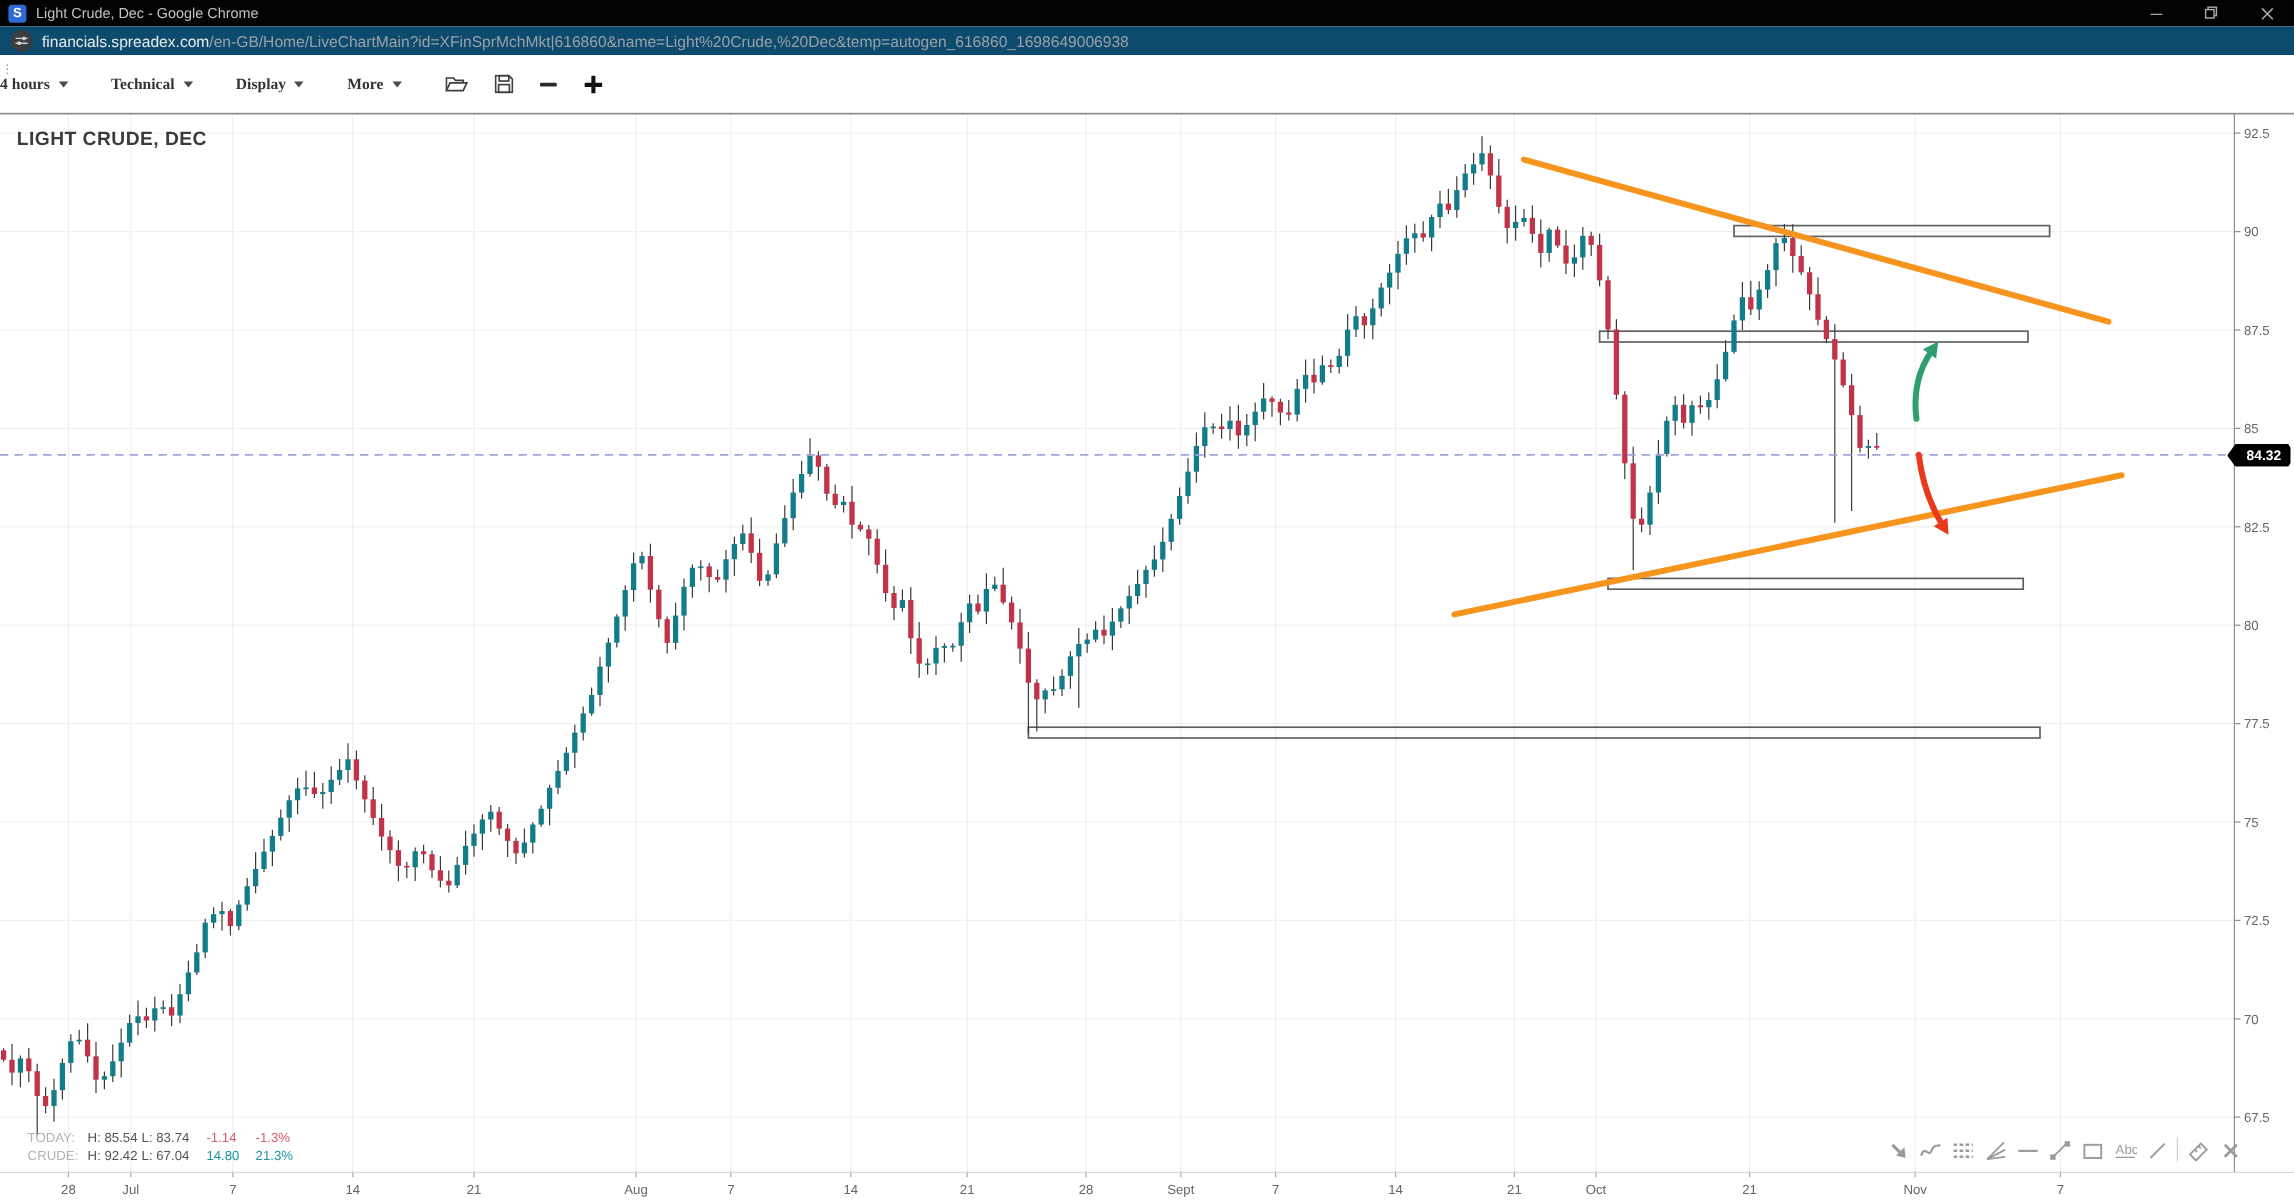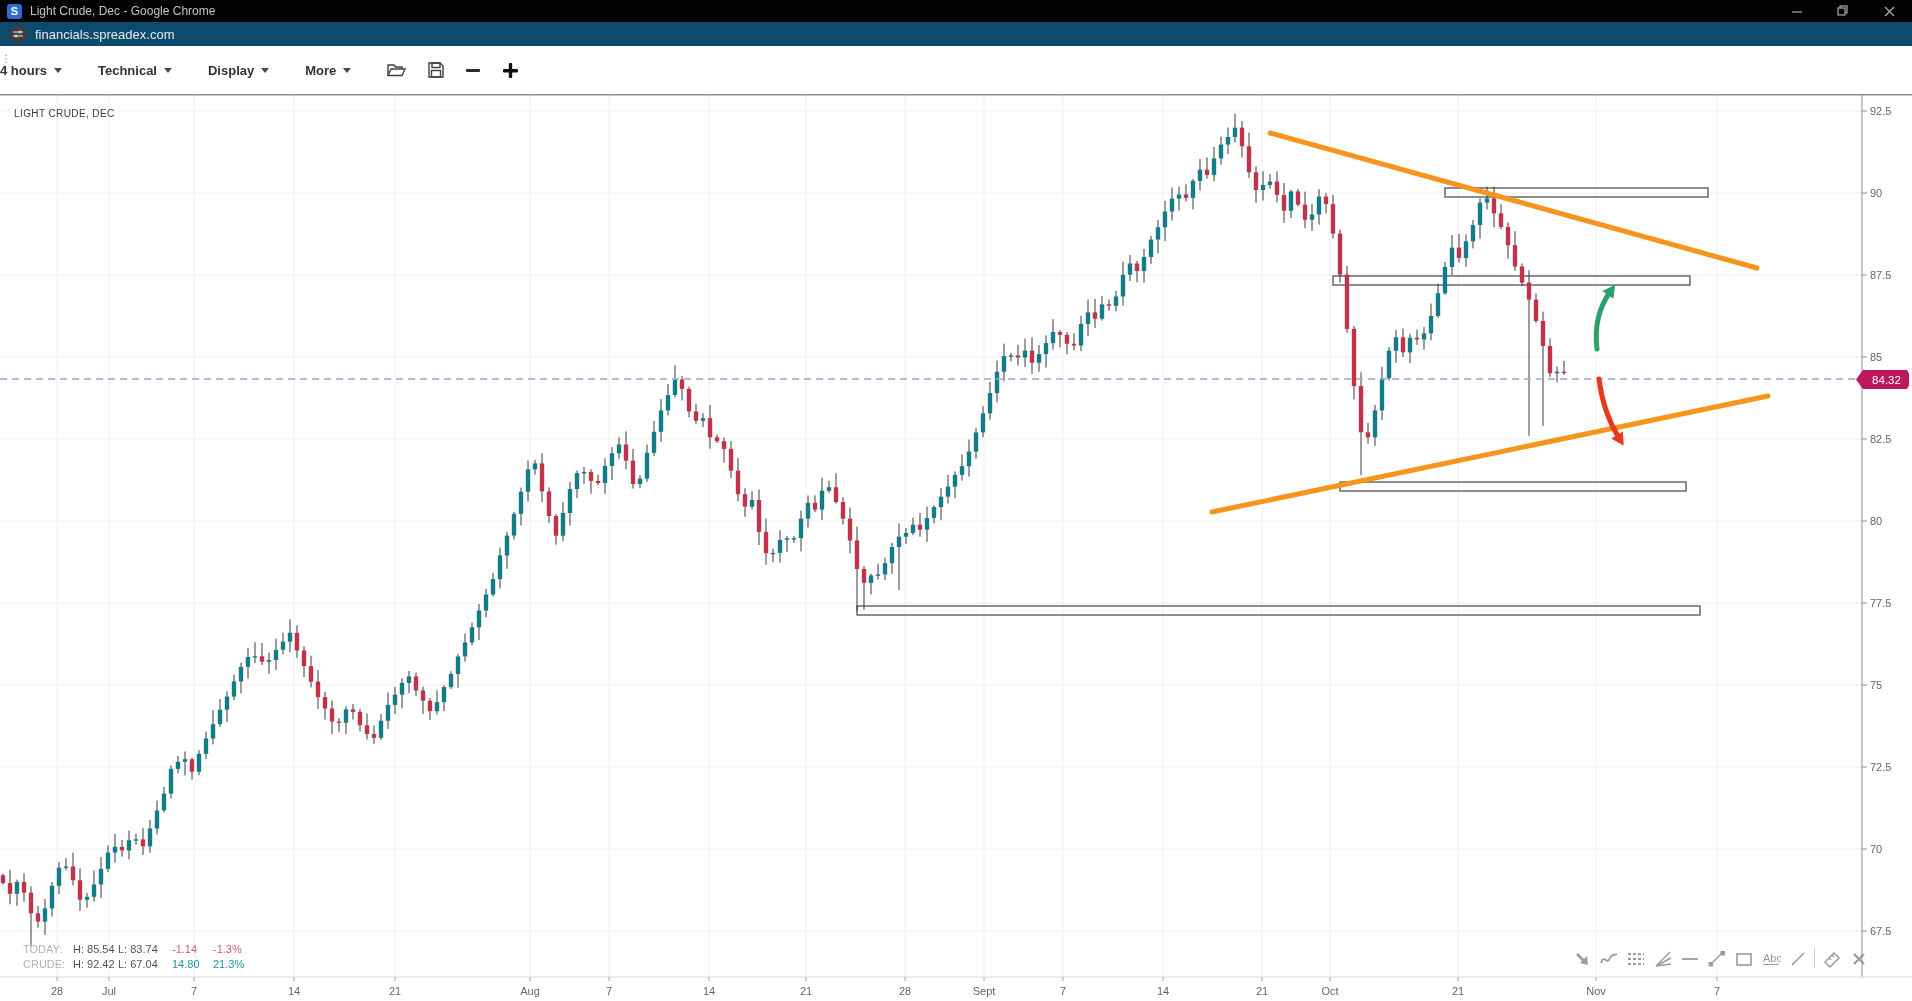--- a/index.html
+++ b/index.html
@@ -30,33 +30,33 @@
   .url-host{color:#e8eaed;}
   .url-path{color:#9aa0a6;}
   
   .toolbar{
     position:absolute;left:0;top:46px;width:1912px;height:48px;background:#ffffff;
     border-bottom:1px solid #8a8a8a;display:flex;align-items:center;
   }
   .grip{position:absolute;left:1px;top:8px;color:#888;font-size:10px;line-height:9px;}
   .dd{
     display:flex;align-items:center;gap:7px;color:#333;font-size:13px;font-weight:700;
-    margin-right:36px;cursor:default;
+    margin-right:36px;cursor:default;font-family:Liberation Serif, serif;
   }
   .dd:first-of-type{margin-left:12px;}
   .caret{width:0;height:0;border-left:4px solid transparent;border-right:4px solid transparent;border-top:5px solid #4a4a4a;}
   .tb-icon{margin-right:22px;display:flex;align-items:center;justify-content:center;}
   
   #chart-svg{position:absolute;left:0;top:94px;}
   .chart-title{
-    position:absolute;left:14px;top:108px;font-size:10px;font-weight:normal;color:#3c3c3c;letter-spacing:.4px;
+    position:absolute;left:14px;top:108px;font-size:16px;font-weight:bold;color:#3c3c3c;letter-spacing:.4px;
   }
   .price-badge{
-    position:absolute;left:1856px;top:370px;width:53px;height:19px;background:#be185d;
-    color:#fff;font-size:11.5px;font-weight:normal;display:flex;align-items:center;justify-content:center;
+    position:absolute;left:1856px;top:370px;width:53px;height:19px;background:#000000;
+    color:#fff;font-size:11.5px;font-weight:bold;display:flex;align-items:center;justify-content:center;
     padding-left:8px;box-sizing:border-box;
     clip-path:polygon(13% 0,96% 0,100% 18%,100% 82%,96% 100%,13% 100%,0 50%);
   }
   
   .info-panel{position:absolute;left:23px;top:941px;font-size:11px;}
   .info-row{display:grid;grid-template-columns:50px 45px 54px 41px 48px;height:15px;align-items:center;}
   .lbl{color:#b3b3b3;}
   .val{color:#545454;}
   
   .draw-toolbar{position:absolute;left:1568px;top:947px;display:flex;align-items:center;}
@@ -92,20 +92,21 @@
 <div class="urlbar">
   <div class="site-icon">
     <svg width="12" height="12">
       <line x1="1" y1="4" x2="11" y2="4" stroke="#cfcfcf" stroke-width="1.2"></line>
         <circle cx="8" cy="4" r="1.6" fill="#cfcfcf"></circle>
       <line x1="1" y1="8" x2="11" y2="8" stroke="#cfcfcf" stroke-width="1.2"></line>
         <circle cx="4" cy="8" r="1.6" fill="#cfcfcf"></circle>
     </svg>
   </div>
   <span class="url-host">financials.spreadex.com</span>
+    <span class="url-path">/en-GB/Home/LiveChartMain?id=XFinSprMchMkt|616860&amp;name=Light%20Crude,%20Dec&amp;temp=autogen_616860_1698649006938</span>
 </div>
 
 <div class="toolbar">
   <div class="grip">⋮</div>
   <div class="dd">
     <span>4 hours</span>
       <span class="caret"></span>
   </div>
   <div class="dd">
     <span>Technical</span>

